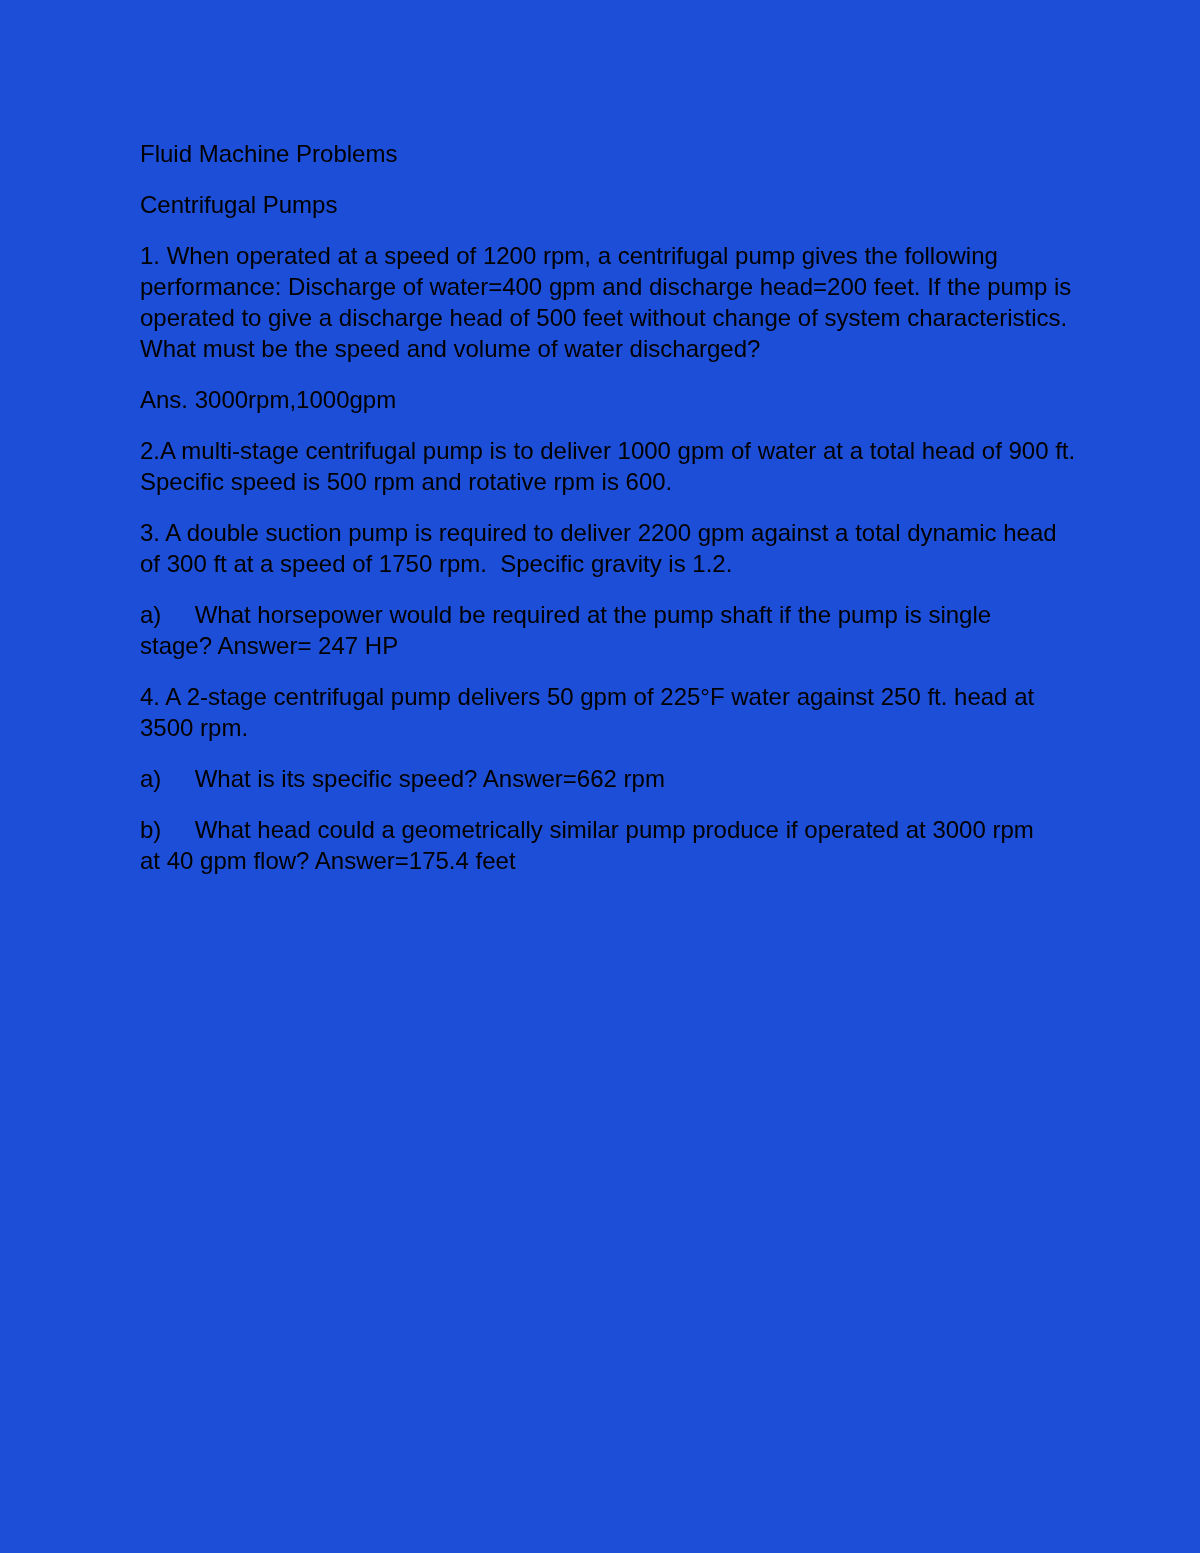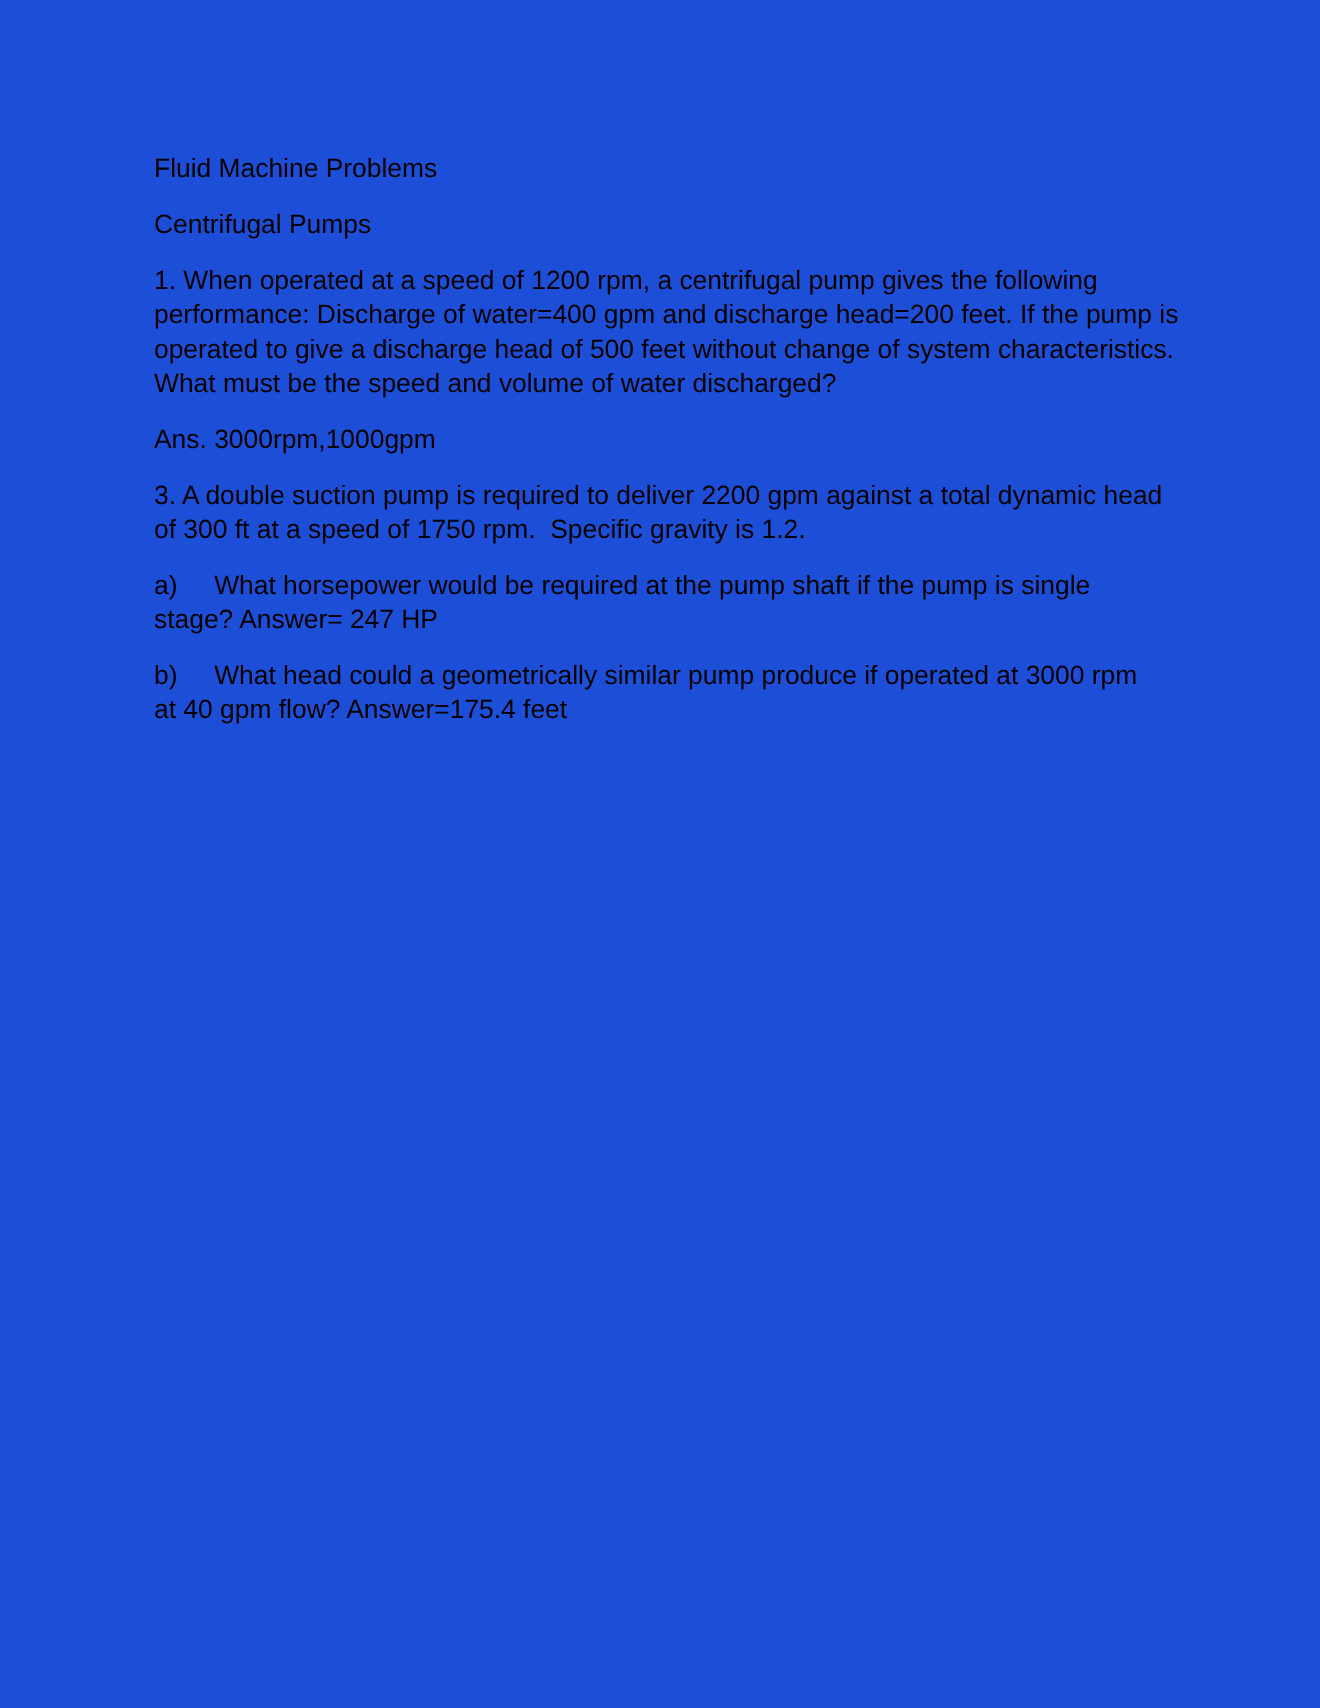--- a/index.html
+++ b/index.html
@@ -35,20 +35,25 @@
 
 <div class="page">
   <div class="content">
     <p class="para">Fluid Machine Problems</p>
     <p class="para">Centrifugal Pumps</p>
     <p class="para">1. When operated at a speed of 1200 rpm, a centrifugal pump gives the following
 performance: Discharge of water=400 gpm and discharge head=200 feet. If the pump is
 operated to give a discharge head of 500 feet without change of system characteristics.
 What must be the speed and volume of water discharged?</p>
     <p class="para">Ans. 3000rpm,1000gpm</p>
+    <p class="para">2.A multi-stage centrifugal pump is to deliver 1000 gpm of water at a total head of 900 ft.
+Specific speed is 500 rpm and rotative rpm is 600.</p>
     <p class="para">3. A double suction pump is required to deliver 2200 gpm against a total dynamic head
 of 300 ft at a speed of 1750 rpm.  Specific gravity is 1.2.</p>
     <p class="para">a)     What horsepower would be required at the pump shaft if the pump is single
 stage? Answer= 247 HP</p>
+    <p class="para">4. A 2-stage centrifugal pump delivers 50 gpm of 225°F water against 250 ft. head at
+3500 rpm.</p>
+    <p class="para">a)     What is its specific speed? Answer=662 rpm</p>
     <p class="para">b)     What head could a geometrically similar pump produce if operated at 3000 rpm
 at 40 gpm flow? Answer=175.4 feet</p>
   </div>
 </div>
 
 </body></html>

